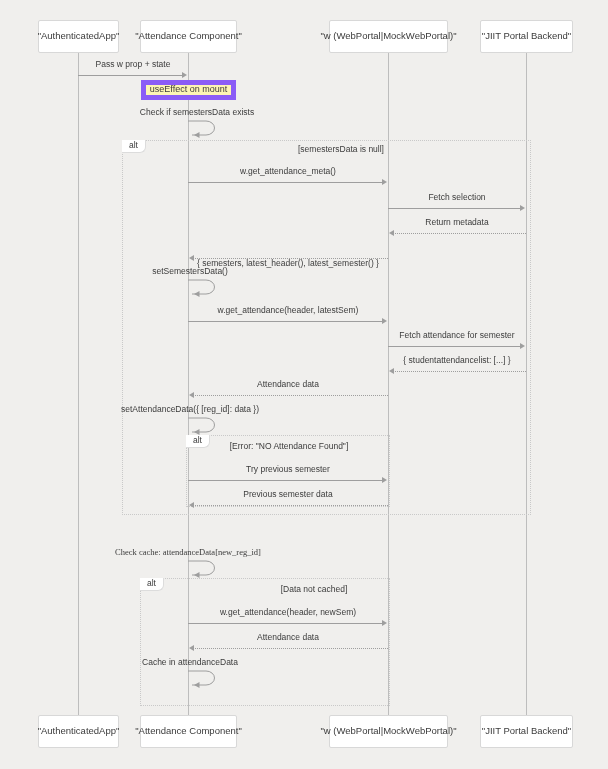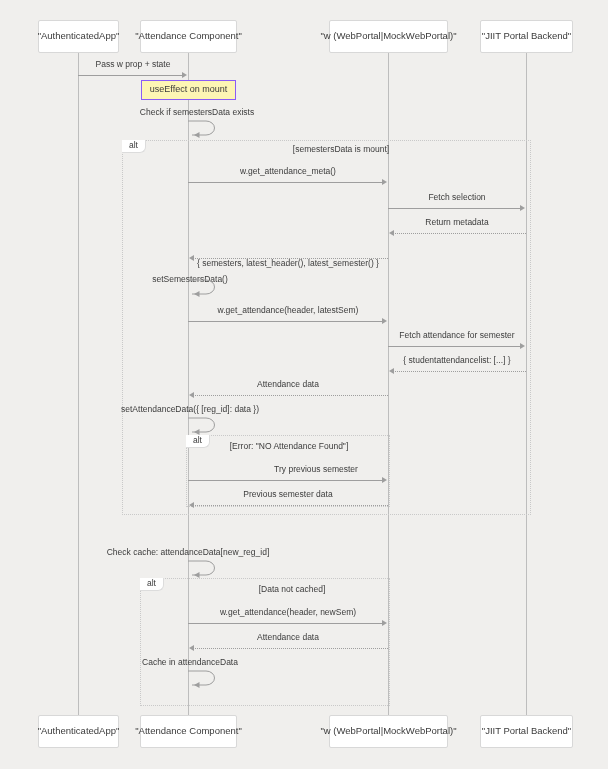--- a/index.html
+++ b/index.html
@@ -106,21 +106,21 @@
   
   .selfloop {
     position: absolute;
   }
   .selfloop svg { display: block; }
   
   .note {
     position: absolute;
     box-sizing: border-box;
     background: #fdf5b4;
-    border: 1px solid #8b5cf6;
+    border: 5px solid #8b5cf6;
     font-size: 9px;
     color: #3b3b3b;
     display: flex;
     align-items: center;
     justify-content: center;
     white-space: nowrap;
     padding: 2px 8px;
     line-height: 1.1;
   }
 </style>
@@ -142,29 +142,29 @@
   </div>
   <div class="participant" style="left:329px; top:20px; width:119px; height:33px;">
     <span>"w (WebPortal|MockWebPortal)"</span>
   </div>
   <div class="participant" style="left:480px; top:20px; width:93px; height:33px;">
     <span>"JIIT Portal Backend"</span>
   </div>
 
   <div class="fragment" style="left:122px; top:140px; width:409px; height:375px;"></div>
   <div class="fragment-label" style="left:122px; top:140px;">alt</div>
-  <div class="fragment-cond" style="left:341px; top:144px;">[semestersData is mount]</div>
+  <div class="fragment-cond" style="left:341px; top:144px;">[semestersData is null]</div>
 
   <div class="fragment" style="left:186px; top:435px; width:204px; height:72px;"></div>
   <div class="fragment-label" style="left:186px; top:435px;">alt</div>
   <div class="fragment-cond" style="left:289px; top:441px;">[Error: "NO Attendance Found"]</div>
 
   <div class="fragment" style="left:140px; top:578px; width:250px; height:128px;"></div>
   <div class="fragment-label" style="left:140px; top:578px;">alt</div>
-  <div class="fragment-cond" style="left:276px; top:584px;padding-left:32px;">[Data not cached]</div>
+  <div class="fragment-cond" style="left:298px; top:584px;padding-left:32px;">[Data not cached]</div>
 
   <div class="msg-label" style="left:133px; top:60px;">Pass w prop + state</div>
   <div class="msg-line" style="left:78px; top:75px; width:105px;"></div>
   <div class="arrowhead right" style="left:182px; top:72px;"></div>
 
   <div class="note" style="left:141px; top:80px; width:95px; height:20px;">
     <span>useEffect on mount</span>
   </div>
 
   <div class="msg-label" style="left:190px; top:108px;margin-left:7px;">Check if semestersData exists</div>
@@ -184,21 +184,21 @@
   <div class="arrowhead right" style="left:520px; top:205px;"></div>
 
   <div class="msg-label" style="left:457px; top:218px;">Return metadata</div>
   <div class="msg-line dashed" style="left:393px; top:233px; width:133px;"></div>
   <div class="arrowhead left" style="left:389px; top:230px;"></div>
 
   <div class="msg-label" style="left:288px; top:243px;margin-top:16px;">{ semesters, latest_header(), latest_semester() }</div>
   <div class="msg-line dashed" style="left:193px; top:258px; width:195px;"></div>
   <div class="arrowhead left" style="left:189px; top:255px;"></div>
 
-  <div class="msg-label" style="left:190px; top:267px;margin-top:8px;">setSemestersData()</div>
+  <div class="msg-label" style="left:190px; top:267px;">setSemestersData()</div>
   <div class="selfloop" style="left:186px; top:277px;">
     <svg width="36" height="20" viewBox="0 0 36 20">
       <path d="M 2 3 L 20 3 A 8.5 7 0 0 1 20 17 L 6 17" fill="none" stroke="#9e9e9e" stroke-width="1"></path>
       <polygon points="8,17 13.5,14 13.5,20" fill="#9e9e9e"></polygon>
     </svg>
   </div>
 
   <div class="msg-label" style="left:288px; top:306px;">w.get_attendance(header, latestSem)</div>
   <div class="msg-line" style="left:188px; top:321px; width:195px;"></div>
   <div class="arrowhead right" style="left:382px; top:318px;"></div>
@@ -216,30 +216,30 @@
   <div class="arrowhead left" style="left:189px; top:392px;"></div>
 
   <div class="msg-label" style="left:190px; top:405px;">setAttendanceData({ [reg_id]: data })</div>
   <div class="selfloop" style="left:186px; top:415px;">
     <svg width="36" height="20" viewBox="0 0 36 20">
       <path d="M 2 3 L 20 3 A 8.5 7 0 0 1 20 17 L 6 17" fill="none" stroke="#9e9e9e" stroke-width="1"></path>
       <polygon points="8,17 13.5,14 13.5,20" fill="#9e9e9e"></polygon>
     </svg>
   </div>
 
-  <div class="msg-label" style="left:288px; top:465px;margin-left:28px;">Try previous semester</div>
+  <div class="msg-label" style="left:288px; top:465px;">Try previous semester</div>
   <div class="msg-line" style="left:188px; top:480px; width:195px;"></div>
   <div class="arrowhead right" style="left:382px; top:477px;"></div>
 
   <div class="msg-label" style="left:288px; top:490px;">Previous semester data</div>
   <div class="msg-line dashed" style="left:193px; top:505px; width:195px;"></div>
   <div class="arrowhead left" style="left:189px; top:502px;"></div>
 
 
-  <div class="msg-label" style="left:188px; top:548px;">Check cache: attendanceData[new_reg_id]</div>
+  <div class="msg-label" style="left:188px; top:548px;font-family:Liberation Serif, serif;">Check cache: attendanceData[new_reg_id]</div>
   <div class="selfloop" style="left:186px; top:558px;">
     <svg width="36" height="20" viewBox="0 0 36 20">
       <path d="M 2 3 L 20 3 A 8.5 7 0 0 1 20 17 L 6 17" fill="none" stroke="#9e9e9e" stroke-width="1"></path>
       <polygon points="8,17 13.5,14 13.5,20" fill="#9e9e9e"></polygon>
     </svg>
   </div>
 
   <div class="msg-label" style="left:288px; top:608px;">w.get_attendance(header, newSem)</div>
   <div class="msg-line" style="left:188px; top:623px; width:195px;"></div>
   <div class="arrowhead right" style="left:382px; top:620px;"></div>

